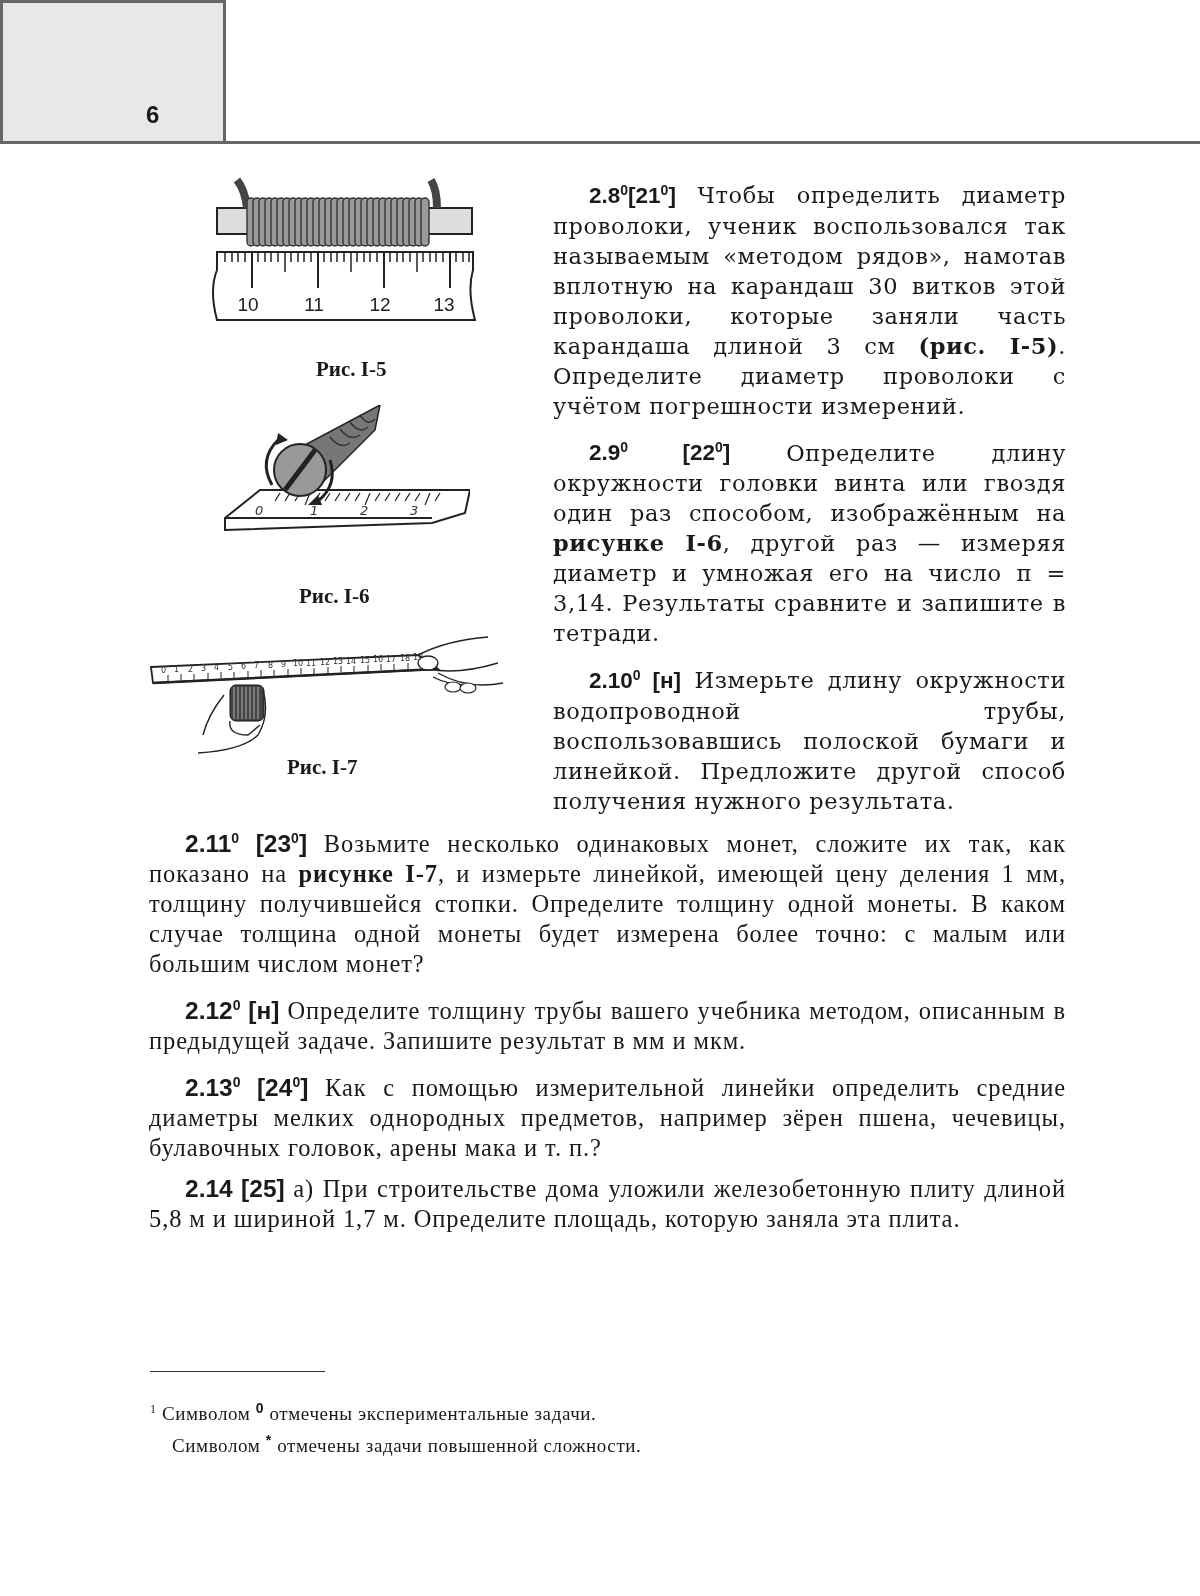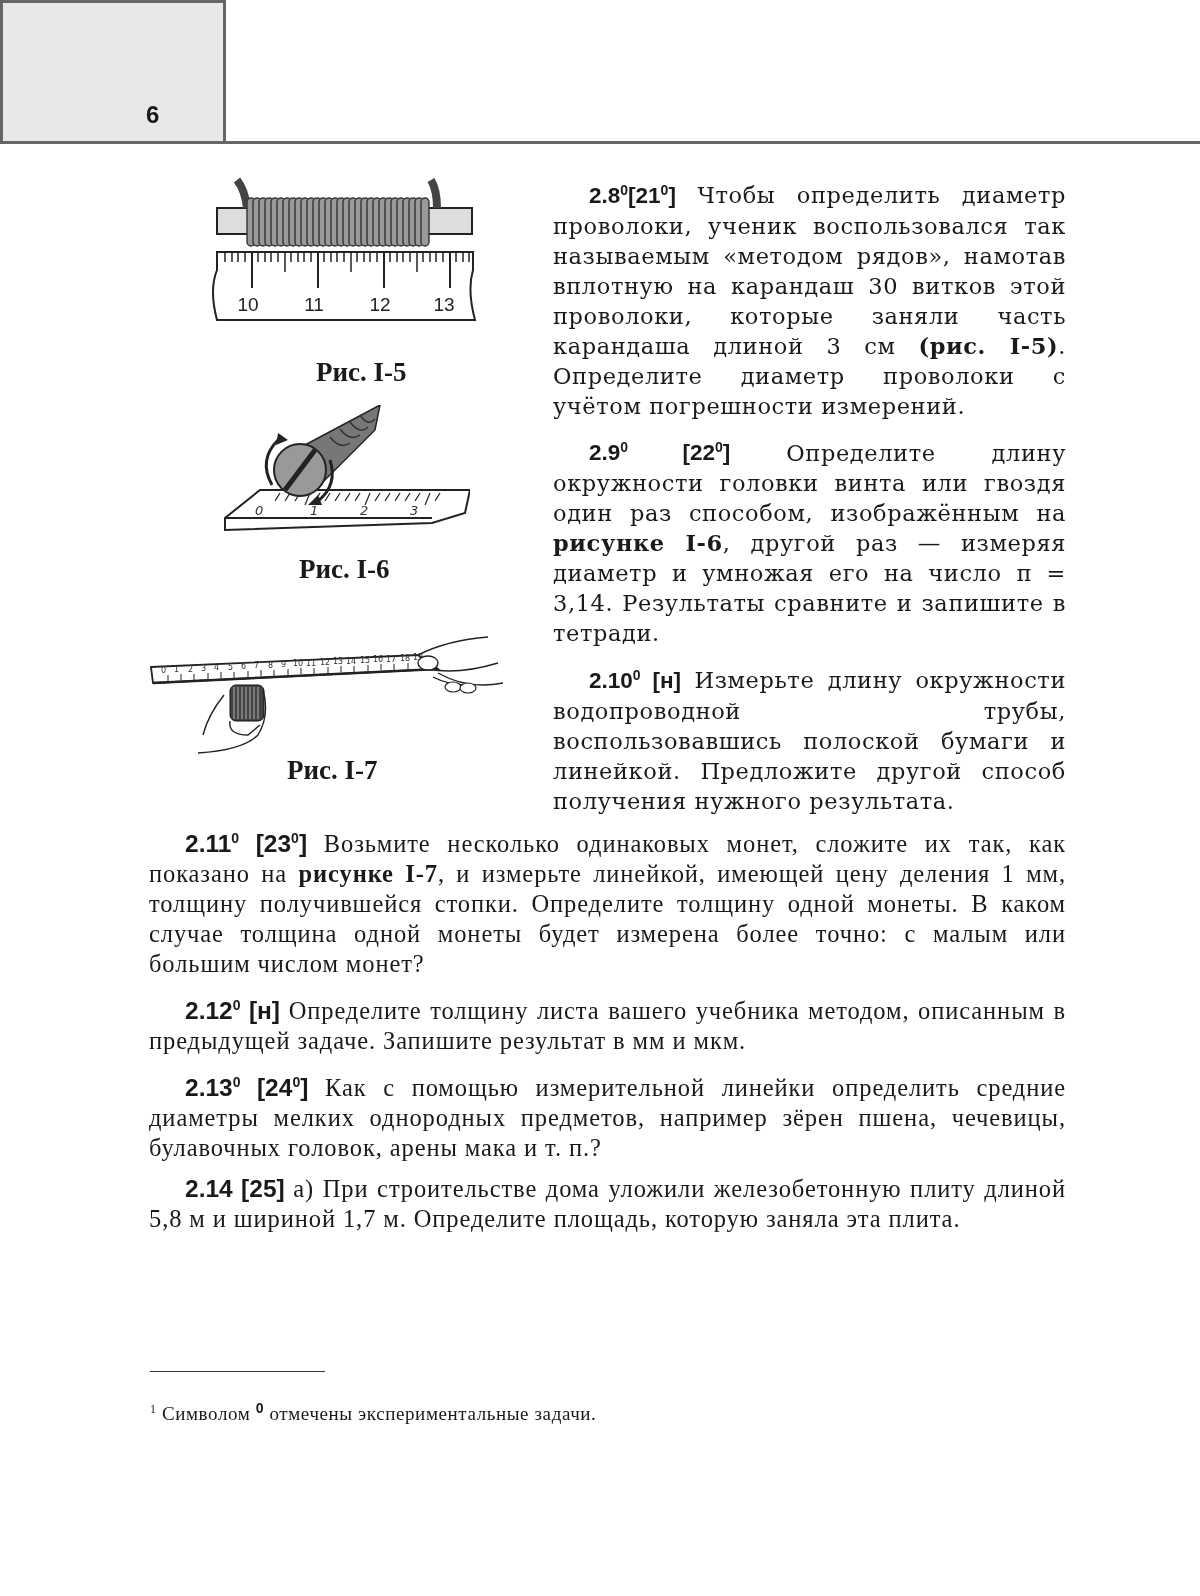--- a/index.html
+++ b/index.html
@@ -7,21 +7,21 @@
   .header-box{position:absolute;left:0;top:0;width:226px;height:141px;background:#e8e8e8;border:3px solid #666;border-bottom:none;box-sizing:border-box;}
   .header-rule{position:absolute;left:0;top:141px;width:1200px;height:3px;background:#666;}
   .page-num{position:absolute;left:146px;top:101px;font-family:"Liberation Sans",sans-serif;font-weight:bold;font-size:24px;color:#1a1a1a;}
   .txt{position:absolute;font-size:22.5px;line-height:30px;text-align:justify;letter-spacing:0.6px;}
   .txt p{margin:0 0 11px 0;text-indent:36px;}
   .num{font-family:"Liberation Sans",sans-serif;font-weight:bold;letter-spacing:0;}
   .num sup{font-size:14px;}
   .b{font-weight:bold;}
   .narrow{font-family:"Liberation Serif",serif;font-size:24.5px;letter-spacing:0.9px;}
   .narrow .num{font-family:"Liberation Sans",sans-serif;}
-  .cap{position:absolute;font-weight:bold;font-size:27px;font-family:"Liberation Serif",serif;}
+  .cap{position:absolute;font-weight:bold;font-size:21px;font-family:"Liberation Serif",serif;}
   .fig{position:absolute;}
   .fn-rule{position:absolute;left:150px;top:1371px;width:175px;height:1px;background:#333;}
   .footnote{position:absolute;left:150px;top:1376px;font-family:"Liberation Serif",serif;font-size:19px;line-height:27px;letter-spacing:0.6px;margin-top:19px;}
   .footnote div{white-space:nowrap;}
   .fsup{font-size:12px;vertical-align:super;}
   .sym{font-family:"Liberation Sans",sans-serif;font-weight:bold;font-size:14px;vertical-align:super;}
 </style>
 </head>
 <body>
 
@@ -150,21 +150,21 @@
       <path d="M130 17 Q140 30 148 22"></path>
       <path d="M140 10 Q148 22 155 14"></path>
   </g>
   <circle cx="80" cy="65" r="26" fill="#999" stroke="#222" stroke-width="2"></circle>
   <line x1="65" y1="85" x2="95" y2="45" stroke="#222" stroke-width="5"></line>
   <path d="M52 80 Q38 55 58 35" stroke="#222" stroke-width="3" fill="none"></path>
   <polygon points="58,28 68,35 56,40" fill="#222"></polygon>
   <path d="M110 55 Q118 80 98 96" stroke="#222" stroke-width="3" fill="none"></path>
   <polygon points="88,100 98,90 102,100" fill="#222"></polygon>
 </svg>
-<div class="cap" style="left:299px;top:554px">Рис. I-6</div>
+<div class="cap" style="left:299px;top:584px">Рис. I-6</div>
 
 <svg class="fig" style="left:148px;top:625px" width="365" height="135" viewBox="0 0 365 135">
   <polygon points="3,42 270,30 290,44 5,58" fill="#fff" stroke="#222" stroke-width="1.8"></polygon>
   <line x1="5" y1="58" x2="290" y2="44" stroke="#222" stroke-width="2.5"></line>
   <g stroke="#222" stroke-width="1">
     <line x1="20" y1="50" x2="20" y2="56"></line>
       <line x1="33" y1="49" x2="33" y2="55"></line>
       <line x1="46" y1="49" x2="46" y2="55"></line>
       <line x1="60" y1="48" x2="60" y2="54"></line>
       <line x1="73" y1="47" x2="73" y2="53"></line>
@@ -225,21 +225,22 @@
 <div class="cap" style="left:287px;top:755px">Рис. I-7</div>
 
 <div class="txt" style="left:553px;top:174px;width:513px;">
   <p><span class="num"><span>2.8</span><sup>0</sup><span>[21</span><sup>0</sup><span>]</span></span><span> Чтобы определить диаметр проволоки, ученик воспользовался так называемым «методом рядов», намотав вплотную на карандаш 30 витков этой проволоки, которые заняли часть карандаша длиной 3 см </span><span class="b">(рис. I-5)</span><span>. Определите диаметр проволоки с учётом погрешности измерений.</span></p>
   <p><span class="num"><span>2.9</span><sup>0</sup> <span>[22</span><sup>0</sup><span>]</span></span><span> Определите длину окружности головки винта или гвоздя один раз способом, изображённым на </span><span class="b">рисунке I-6</span><span>, другой раз — измеряя диаметр и умножая его на число π = 3,14. Результаты сравните и запишите в тетради.</span></p>
   <p><span class="num"><span>2.10</span><sup>0</sup> <span>[н]</span></span><span> Измерьте длину окружности водопроводной трубы, воспользовавшись полоской бумаги и линейкой. Предложите другой способ получения нужного результата.</span></p>
 </div>
 
 <div class="txt narrow" style="left:149px;top:823px;width:917px;">
   <p><span class="num"><span>2.11</span><sup>0</sup> <span>[23</span><sup>0</sup><span>]</span></span><span> Возьмите несколько одинаковых монет, сложите их так, как показано на </span><span class="b">рисунке I-7</span><span>, и измерьте линейкой, имеющей цену деления 1 мм, толщину получившейся стопки. Определите толщину одной монеты. В каком случае толщина одной монеты будет измерена более точно: с малым или большим числом монет?</span></p>
-  <p><span class="num"><span>2.12</span><sup>0</sup> <span>[н]</span></span><span> Определите толщину листа вашего учебника методом, описанным в предыдущей задаче. Запишите результат в мм и мкм.</span></p>
+  <p><span class="num"><span>2.12</span><sup>0</sup> <span>[н]</span></span><span> Определите толщину трубы вашего учебника методом, описанным в предыдущей задаче. Запишите результат в мм и мкм.</span></p>
   <p><span class="num"><span>2.13</span><sup>0</sup> <span>[24</span><sup>0</sup><span>]</span></span><span> Как с помощью измерительной линейки определить средние диаметры мелких однородных предметов, например зёрен пшена, чечевицы, булавочных головок, арены мака и т. п.?</span></p>
   <p style="margin-bottom:4px"><span class="num"><span>2.14</span> <span>[25]</span></span><span> а) При строительстве дома уложили железобетонную плиту длиной 5,8 м и шириной 1,7 м. Определите площадь, которую заняла эта плита.</span></p>
 </div>
 
 <div class="fn-rule"></div>
 <div class="footnote">
   <div><span class="fsup">1</span><span> Символом </span><span class="sym">0</span><span> отмечены экспериментальные задачи.</span></div>
+  <div style="padding-left:22px"><span>Символом </span><span class="sym">*</span><span> отмечены задачи повышенной сложности.</span></div>
 </div>
 
 </body></html>

